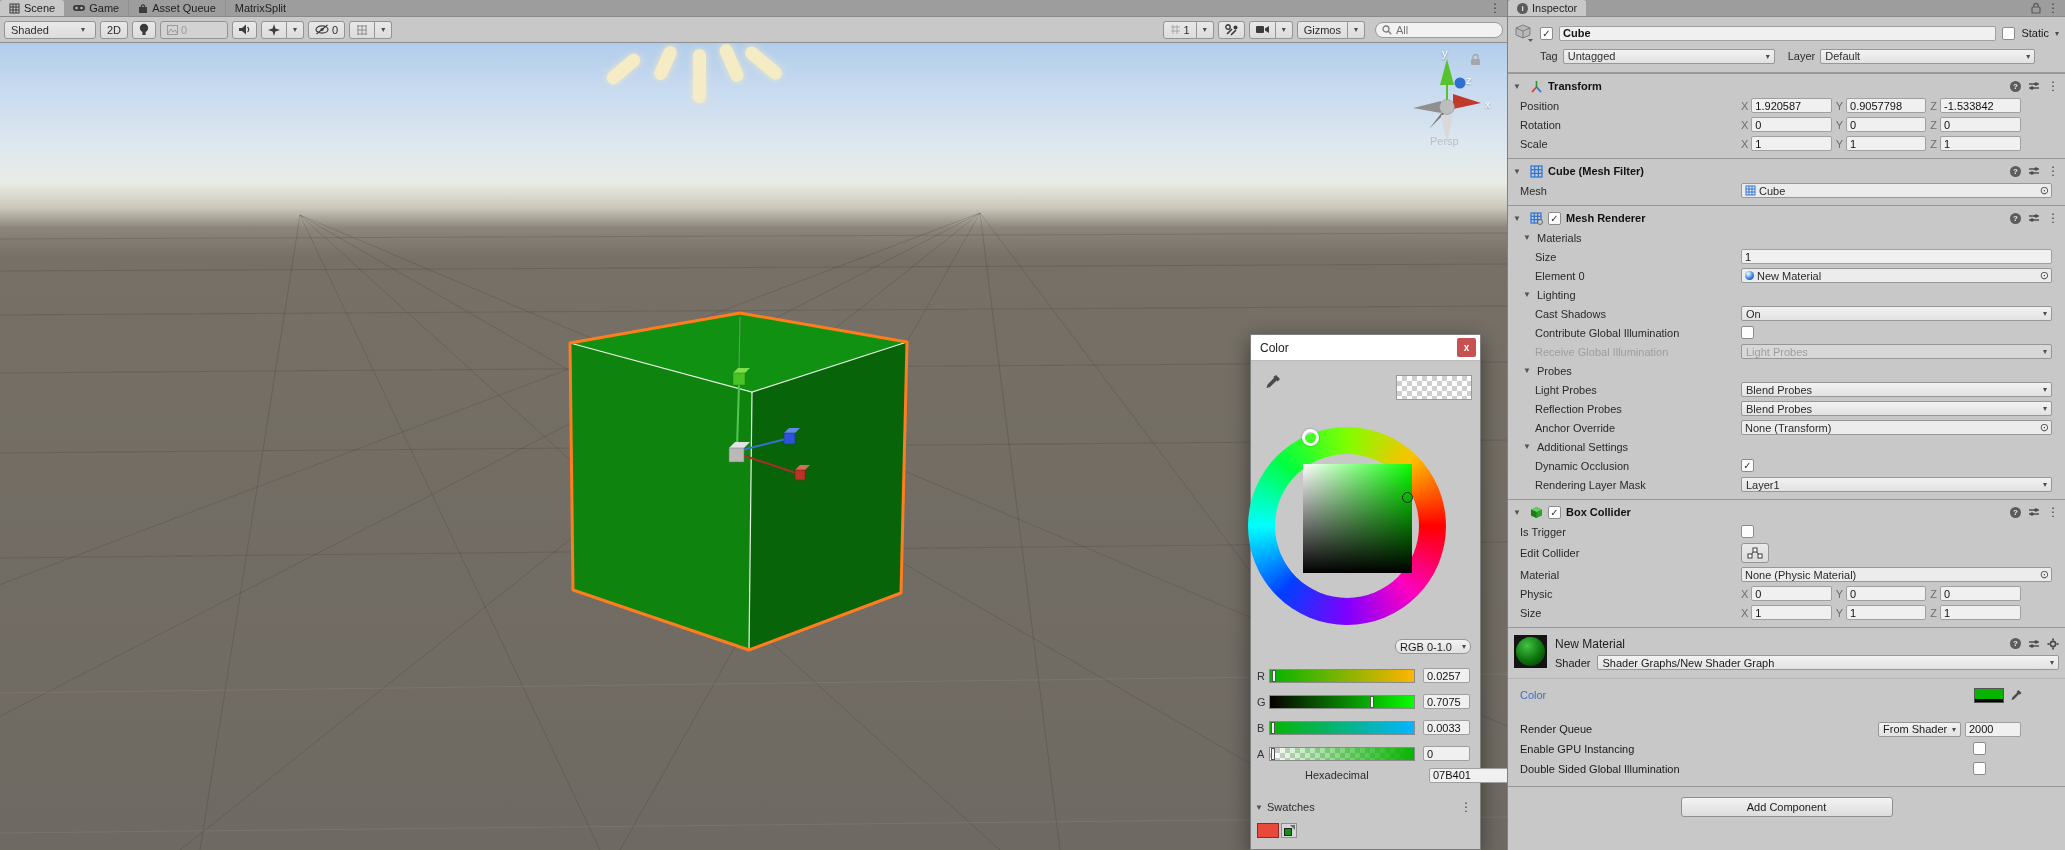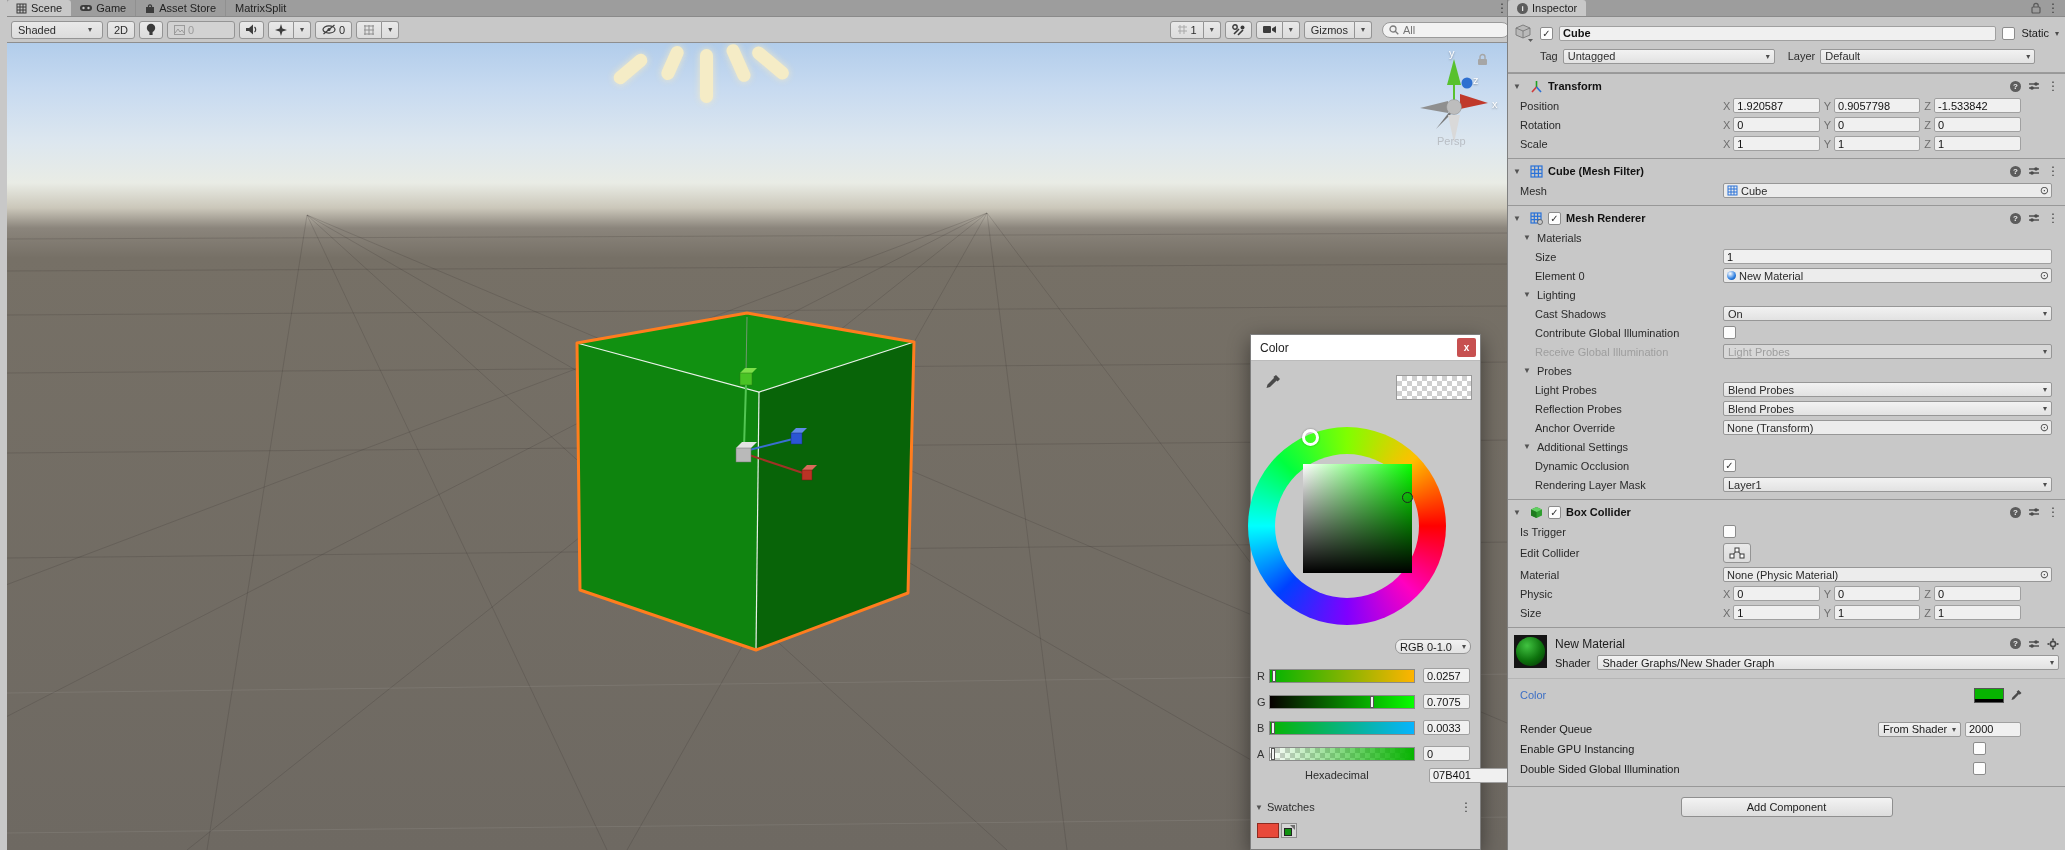--- a/index.html
+++ b/index.html
@@ -18,21 +18,21 @@
   .dd .arrow { margin-left:auto; font-size:8px; color:#4c4c4c; }
   .tf { background:#f0f0f0; border:1px solid #a0a0a0; border-radius:2px; height:15px; font-family:"Liberation Sans",sans-serif; font-size:11px; padding:0 3px; color:#111; }
   .of { background:#ececec; border:1px solid #979797; border-radius:2px; height:15px; display:flex; align-items:center; gap:3px; padding:0 2px 0 3px; }
   .of .pick { margin-left:auto; color:#444; font-size:11px; line-height:1; }
   .cb { width:13px; height:13px; background:#fdfdfd; border:1px solid #8c8c8c; border-radius:2px; display:inline-flex; align-items:center; justify-content:center; font-size:10px; color:#333; }
   .fold { width:12px; font-size:8px; color:#535353; flex:none; }
   .circle-i { width:11px; height:11px; border-radius:50%; background:#5c5c5c; color:#eee; font-size:8px; font-weight:bold; display:inline-flex; align-items:center; justify-content:center; }
   svg { display:block; }
 
   
-  #scene-panel { position:absolute; left:0; top:0; width:1507px; height:634px;margin-left:7px; }
+  #scene-panel { position:absolute; left:0; top:0; width:1507px; height:634px; }
   #scene-toolbar { height:26px; background:#c8c8c8; border-bottom:1px solid #8e8e8e; display:flex; align-items:center; padding:0 4px; gap:4px; }
   .tbtn { background:linear-gradient(#e9e9e9,#dcdcdc); border:1px solid #949494; border-radius:3px; height:18px; display:flex; align-items:center; gap:3px; padding:0 6px; color:#2c2c2c; }
   .tbtn.dis { color:#9b9b9b; background:#d2d2d2; }
   .tgroup { display:flex; align-items:center; }
   .tgroup .tbtn { border-radius:0; border-left-width:0; }
   .tgroup .tbtn:first-child { border-radius:3px 0 0 3px; border-left-width:1px; }
   .tgroup .tbtn:last-child { border-radius:0 3px 3px 0; }
   .searchbox { margin-left:6px; width:128px; height:16px; background:#f2f2f2; border:1px solid #9a9a9a; border-radius:8px; display:flex; align-items:center; padding:0 6px; gap:4px; }
   .searchbox input { border:none; background:transparent; outline:none; width:90px; font-size:11px; color:#666; font-family:"Liberation Sans",sans-serif; }
   #viewport { position:absolute; left:0; top:43px; width:1507px; height:807px; overflow:hidden;
@@ -73,21 +73,21 @@
   
   #inspector { position:absolute; left:1507px; top:0; width:558px; height:850px; background:#c8c8c8; border-left:1px solid #7f7f7f; }
   #ins-head { padding:5px 6px 7px 6px; border-bottom:1px solid #9b9b9b; }
   .ih-row1 { display:flex; align-items:center; gap:6px; height:22px; }
   #go-name { flex:1; font-weight:bold; }
   .ih-row2 { display:flex; align-items:center; gap:5px; height:18px; margin-top:3px; padding-left:26px; color:#2e2e2e; }
   .comp { border-top:1px solid #989898; padding:2px 0 5px 0; }
   .chead { display:flex; align-items:center; height:20px; padding:0 6px 0 5px; gap:5px; }
   .chead .title { font-weight:bold; color:#111; }
   .hicons { margin-left:auto; display:flex; align-items:center; gap:7px; }
-  .irow { display:flex; align-items:center; height:19px; padding:0 13px 0 12px; color:#2a2a2a; }
+  .irow { display:flex; align-items:center; height:19px; padding:0 13px 0 12px; color:#2a2a2a;gap:18px; }
   .irow .lab { flex:0 0 203px; white-space:nowrap; overflow:hidden; }
   .irow.sub { padding-left:27px; }
   .irow.sub .lab { flex-basis:188px; }
   .irow .val { flex:1; display:flex; align-items:center; min-width:0; }
   .irow .val .dd, .irow .val .of { flex:1; }
   .srow { display:flex; align-items:center; height:19px; padding-left:15px; color:#2a2a2a; gap:2px; }
   .axes { flex:1; display:flex; gap:4px; margin-right:31px; }
   .ax { flex:1; display:flex; align-items:center; gap:3px; min-width:0; }
   .ax .al { color:#6e6e6e; }
   .ax input { flex:1; width:0; }
@@ -134,21 +134,21 @@
             <circle cx="3.5" cy="5" r="1.2" fill="#c8c8c8"></circle>
             <circle cx="8.5" cy="5" r="1.2" fill="#c8c8c8"></circle>
           </svg>
         <span>Game</span>
       </div>
       <div class="tab">
         <svg width="10" height="11">
             <rect x="1" y="4" width="8" height="6" fill="#3c3c3c"></rect>
             <path d="M3.5 4.5 V2.8 a1.7 1.7 0 0 1 3 0 V4.5" fill="none" stroke="#3c3c3c" stroke-width="1.2"></path>
           </svg>
-        <span>Asset Store</span>
+        <span>Asset Queue</span>
       </div>
       <div class="tab plain">
         <span>MatrixSplit</span>
       </div>
       <div class="tbar-right">
         <span class="kebab">⋮</span>
       </div>
     </div>
 
     <div id="scene-toolbar">

